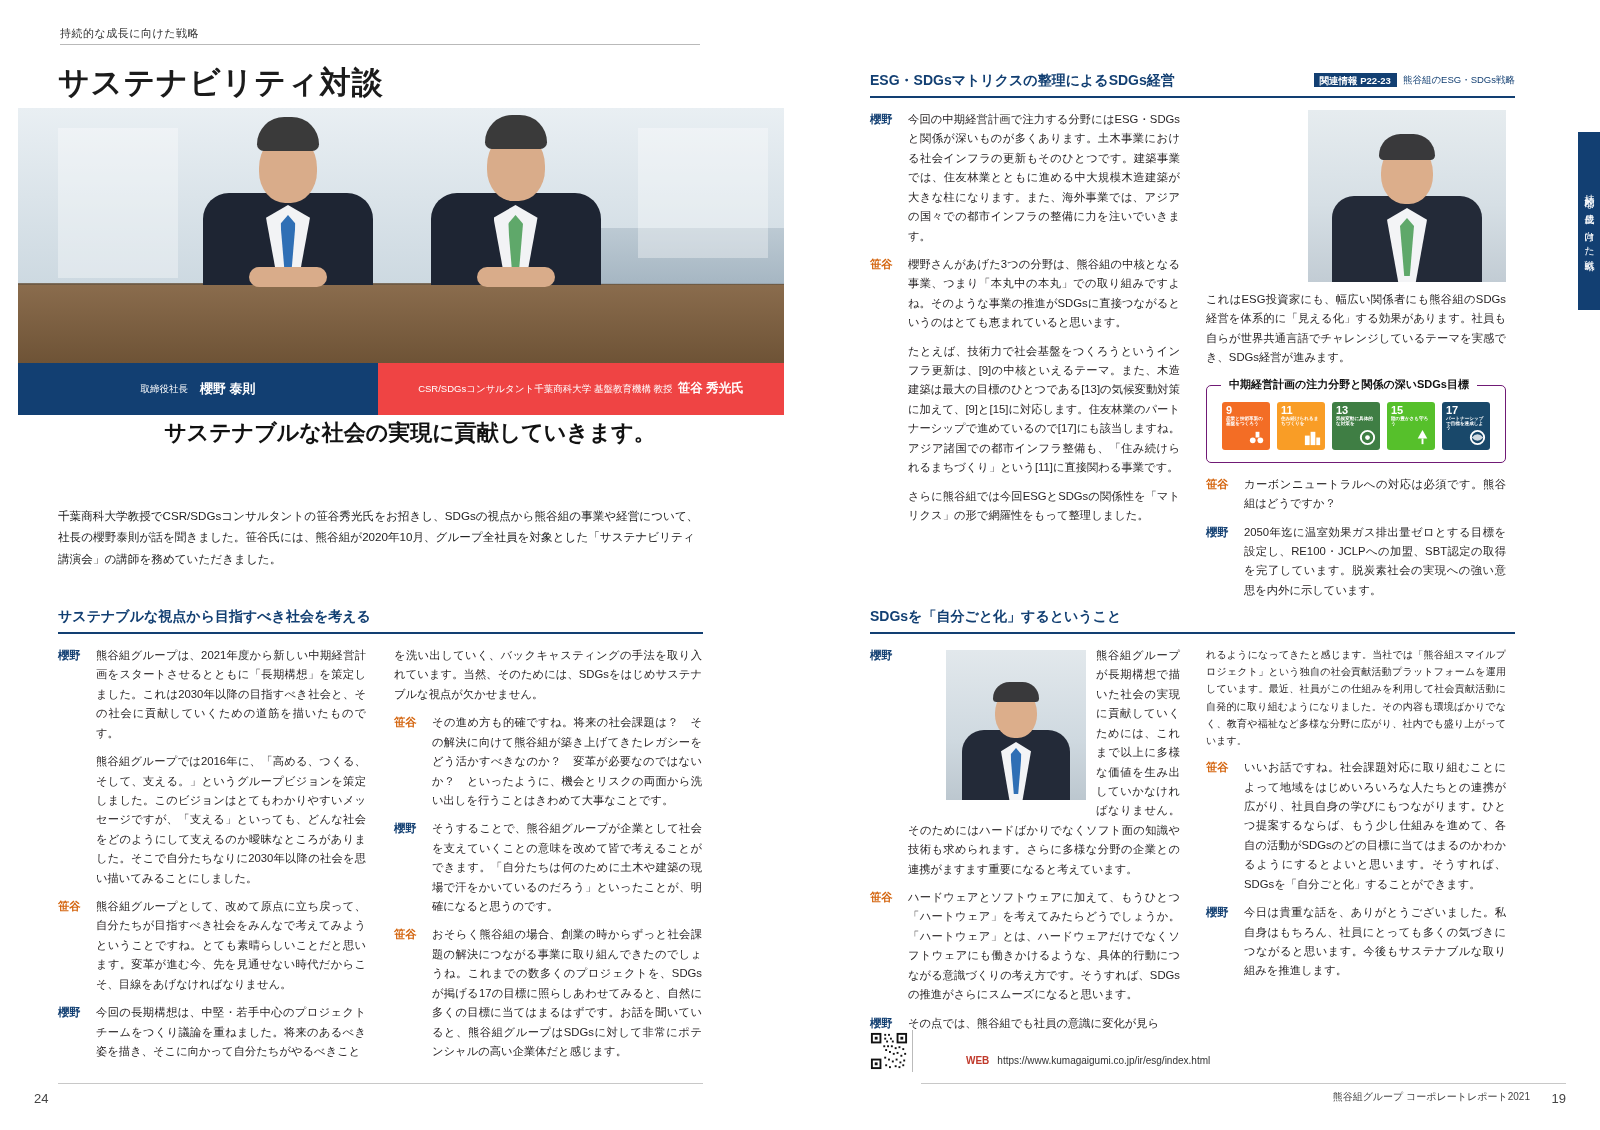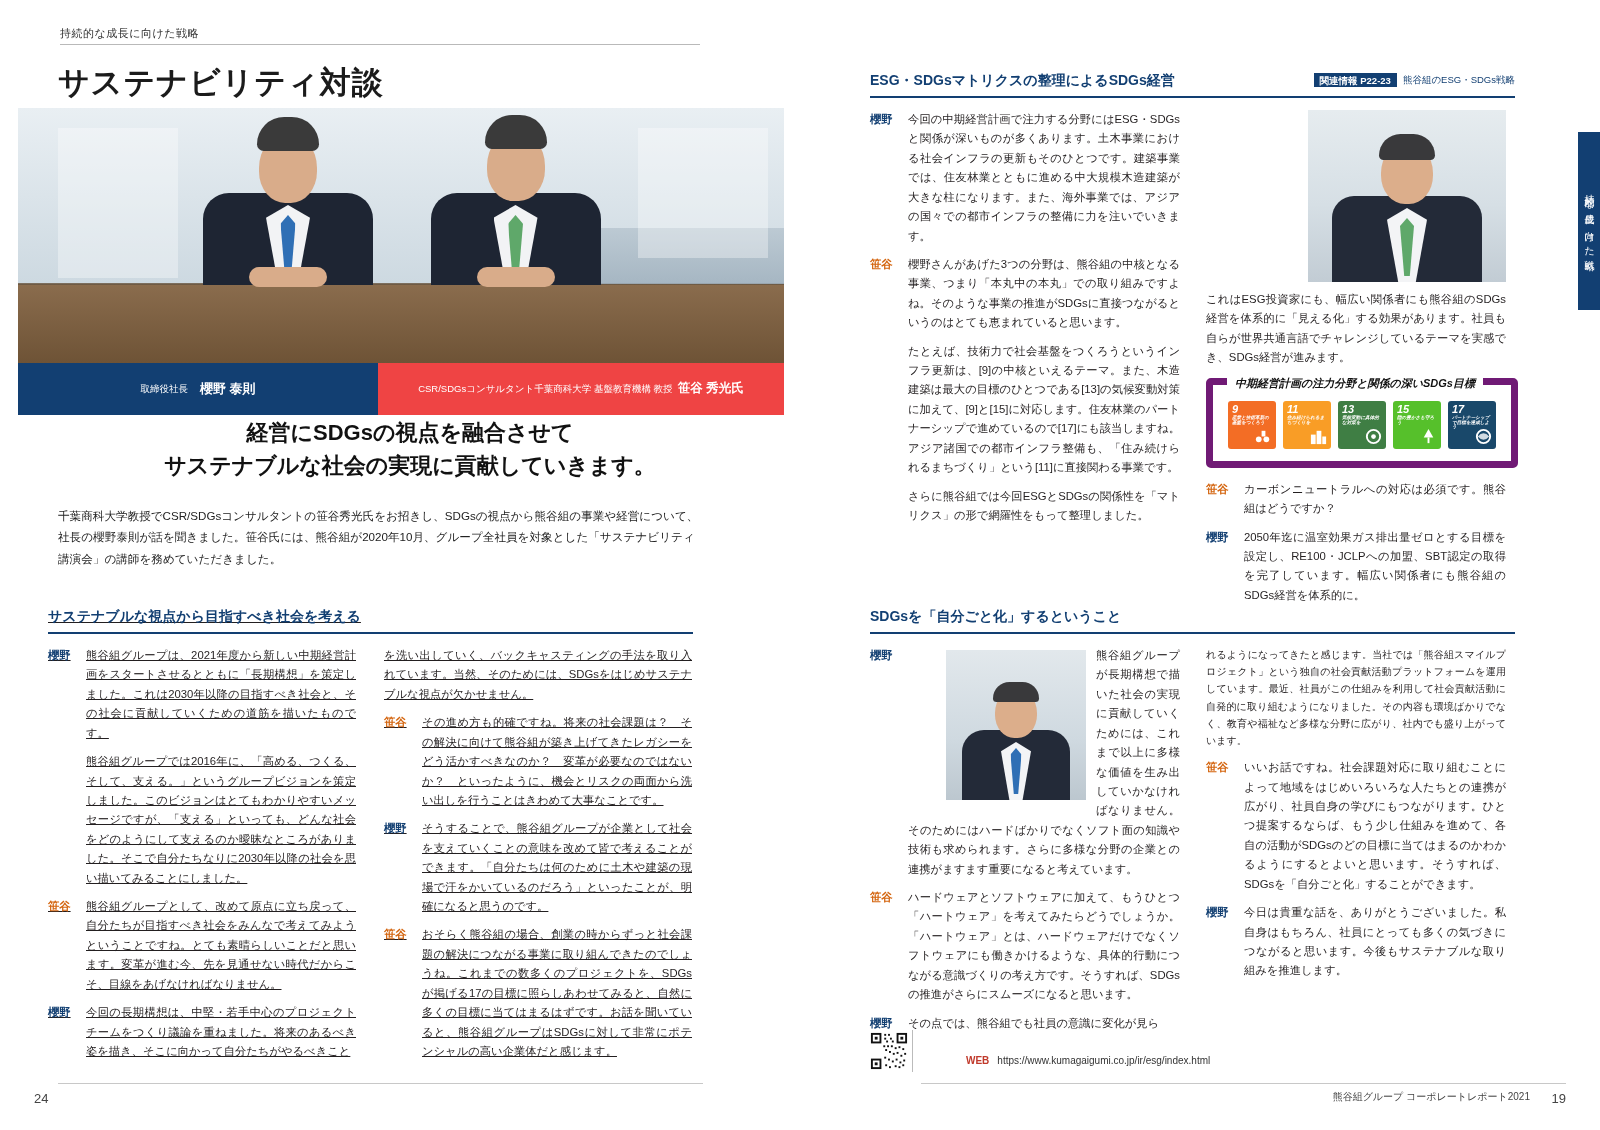--- a/index.html
+++ b/index.html
@@ -64,21 +64,21 @@
     font-size:22px;font-weight:bold;line-height:1.5;color:#111;
   }
   .intro{
     position:absolute;left:58px;top:505px;width:645px;
     font-size:11.6px;line-height:1.85;color:#222;
   }
 
   .sec-head{font-size:14px;font-weight:bold;color:#123f72;padding-bottom:6px;}
   .sec-rule{height:2px;background:#123f72;}
 
-  .sec-left{position:absolute;left:48px;top:608px;width:645px;text-decoration:underline;}
+  .sec-left{position:absolute;left:58px;top:608px;width:645px;}
   .cols{display:flex;gap:28px;margin-top:12px;}
   .col{width:308px;}
   .qa{display:flex;margin-bottom:9px;font-size:11.3px;line-height:1.72;}
   .spk{flex:0 0 38px;font-weight:bold;font-size:11.3px;}
   .spk.sakurano{color:#123f72;}
   .spk.sasaya{color:#d4650f;}
   .txt{flex:1;text-align:justify;}
   .para{font-size:11.3px;line-height:1.72;text-align:justify;margin-bottom:9px;padding-left:38px;}
 
   .pg-num-l{position:absolute;left:34px;bottom:24px;font-size:13px;color:#444;margin-top:11px;}
@@ -97,21 +97,21 @@
     background:linear-gradient(180deg,#e6ecef 0%,#d6dfe5 55%,#c2ccd4 100%);
     position:relative;overflow:hidden;
   }
   .ps-body{position:absolute;left:50%;transform:translateX(-50%);bottom:0;width:150px;height:86px;background:#232a38;border-radius:22px 22px 0 0;}
   .ps-head{position:absolute;left:50%;transform:translateX(-50%);bottom:78px;width:52px;height:62px;border-radius:50% 50% 46% 46%;background:#dcae8b;}
   .ps-hair{position:absolute;left:50%;transform:translateX(-50%);bottom:122px;width:56px;height:26px;border-radius:28px 28px 6px 6px;background:#39393b;}
   .ps-shirt{position:absolute;left:50%;transform:translateX(-50%);bottom:0;width:40px;height:74px;background:#f3f4f6;clip-path:polygon(50% 0,100% 16%,72% 100%,28% 100%,0 16%);}
   .ps-tie{position:absolute;left:50%;transform:translateX(-50%);bottom:6px;width:14px;height:58px;background:#5fa86a;clip-path:polygon(50% 0,100% 14%,70% 100%,30% 100%,0 14%);}
 
   .sdg-box{
-    border:7px solid #701a75;border-radius:5px;padding:16px 10px 12px;margin-top:10px;position:relative;width:278px;font-style:italic;
+    border:1px solid #701a75;border-radius:5px;padding:16px 10px 12px;margin-top:17px;position:relative;width:278px;
   }
   .sdg-title{
     position:absolute;top:-9px;left:14px;background:#fff;padding:0 8px;font-size:11px;font-weight:bold;color:#111;
   }
   .sdg-row{display:flex;gap:7px;justify-content:center;}
   .sdg{width:48px;height:48px;border-radius:3px;color:#fff;position:relative;padding:3px 0 0 4px;box-sizing:border-box;}
   .sdg .n{font-size:11px;font-weight:bold;line-height:1;}
   .sdg .t{font-size:4.6px;line-height:1.05;margin-top:1px;width:40px;font-weight:bold;}
   .sdg .g{position:absolute;right:3px;bottom:3px;width:19px;height:19px;}
 
@@ -180,21 +180,20 @@
       <div class="cap-r">
         <span class="line1">CSR/SDGsコンサルタント</span>
         <span class="line2">
           <span>千葉商科大学 基盤教育機構 教授</span>
           &nbsp;<b>笹谷 秀光氏</b>
         </span>
       </div>
     </div>
 
     <div class="lead">
-      <div>経営にSDGsの視点を融合させて</div>
       <div>サステナブルな社会の実現に貢献していきます。</div>
     </div>
 
     <div class="intro">千葉商科大学教授でCSR/SDGsコンサルタントの笹谷秀光氏をお招きし、SDGsの視点から熊谷組の事業や経営について、社長の櫻野泰則が話を聞きました。笹谷氏には、熊谷組が2020年10月、グループ全社員を対象とした「サステナビリティ講演会」の講師を務めていただきました。</div>
 
     <div class="sec-left">
       <div class="sec-head">サステナブルな視点から目指すべき社会を考える</div>
       <div class="sec-rule"></div>
       <div class="cols">
         <div class="col">
@@ -319,21 +318,21 @@
             </div>
           </div>
 
           <div style="margin-top:12px;">
             <div class="qa">
               <div class="spk sasaya">笹谷</div>
               <div class="txt">カーボンニュートラルへの対応は必須です。熊谷組はどうですか？</div>
             </div>
             <div class="qa">
               <div class="spk sakurano">櫻野</div>
-              <div class="txt">2050年迄に温室効果ガス排出量ゼロとする目標を設定し、RE100・JCLPへの加盟、SBT認定の取得を完了しています。幅広い関係者にも熊谷組のSDGs経営を体系的に。</div>
+              <div class="txt">2050年迄に温室効果ガス排出量ゼロとする目標を設定し、RE100・JCLPへの加盟、SBT認定の取得を完了しています。脱炭素社会の実現への強い意思を内外に示しています。</div>
             </div>
           </div>
         </div>
       </div>
     </div>
 
     <div class="r-sec2">
       <div class="sec-head">SDGsを「自分ごと化」するということ</div>
       <div class="sec-rule"></div>
       <div class="r-cols">

